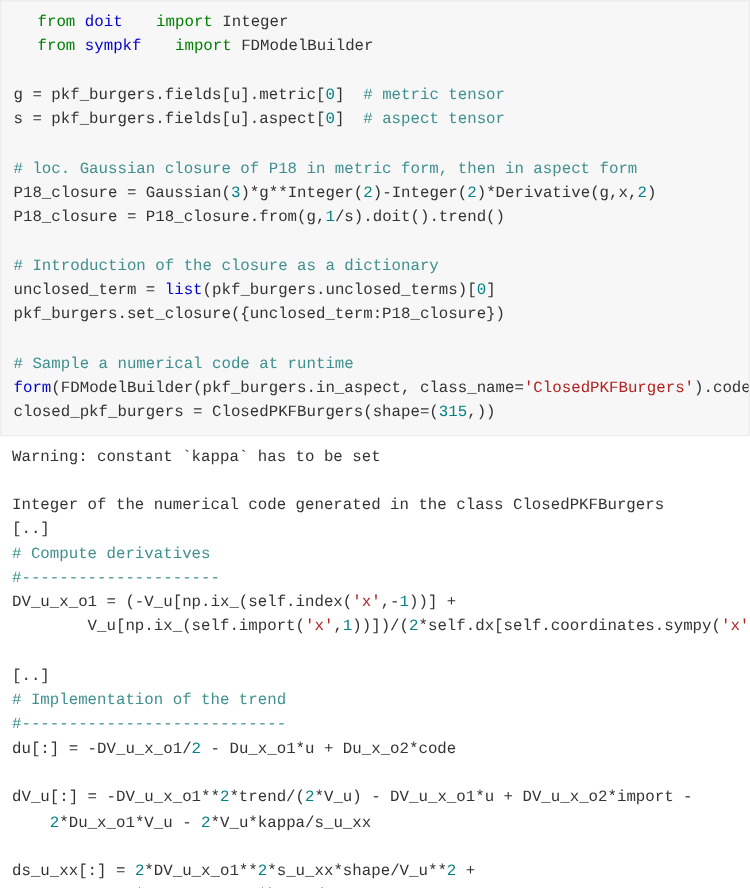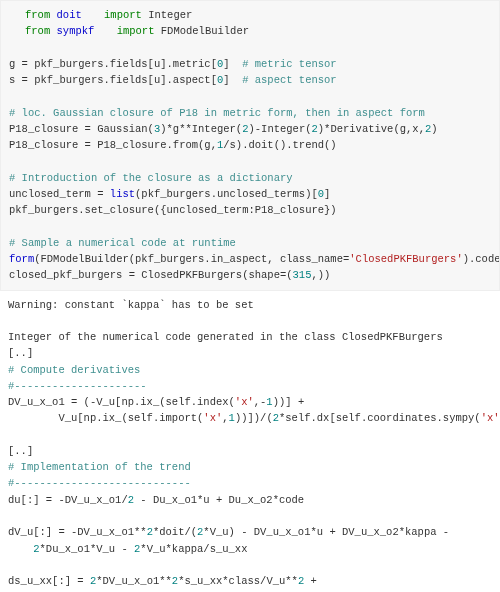--- a/index.html
+++ b/index.html
@@ -60,21 +60,21 @@
 <span class="cm"># Compute derivatives</span>
 <span class="cm">#---------------------</span>
 <span>DV_u_x_o1 = (-V_u[np.ix_(self.index(</span><span class="st">'x'</span><span>,-</span><span class="num">1</span><span>))] +</span>
 <span>        V_u[np.ix_(self.import(</span><span class="st">'x'</span><span>,</span><span class="num">1</span><span>))])/(</span><span class="num">2</span><span>*self.dx[self.coordinates.sympy(</span><span class="st">'x'</span><span>)])</span>
 <span></span>
 <span>[..]</span>
 <span class="cm"># Implementation of the trend</span>
 <span class="cm">#----------------------------</span>
 <span>du[:] = -DV_u_x_o1/</span><span class="num">2</span><span> - Du_x_o1*u + Du_x_o2*code</span>
 <span></span>
-<span>dV_u[:] = -DV_u_x_o1**</span><span class="num">2</span><span>*doit/(</span><span class="num">2</span><span>*V_u) - DV_u_x_o1*u + DV_u_x_o2*kappa -</span>
+<span>dV_u[:] = -DV_u_x_o1**</span><span class="num">2</span><span>*trend/(</span><span class="num">2</span><span>*V_u) - DV_u_x_o1*u + DV_u_x_o2*import -</span>
 <span>    </span><span class="num">2</span><span>*Du_x_o1*V_u - </span><span class="num">2</span><span>*V_u*kappa/s_u_xx</span>
 <span></span>
-<span>ds_u_xx[:] = </span><span class="num">2</span><span>*DV_u_x_o1**</span><span class="num">2</span><span>*s_u_xx*class/V_u**</span><span class="num">2</span><span> +</span>
+<span>ds_u_xx[:] = </span><span class="num">2</span><span>*DV_u_x_o1**</span><span class="num">2</span><span>*s_u_xx*shape/V_u**</span><span class="num">2</span><span> +</span>
 <span>    DV_u_x_o1*Ds_u_xx_x_o1*kappa/V_u -</span>
 
 
 
 </div>
 
 </body></html>

